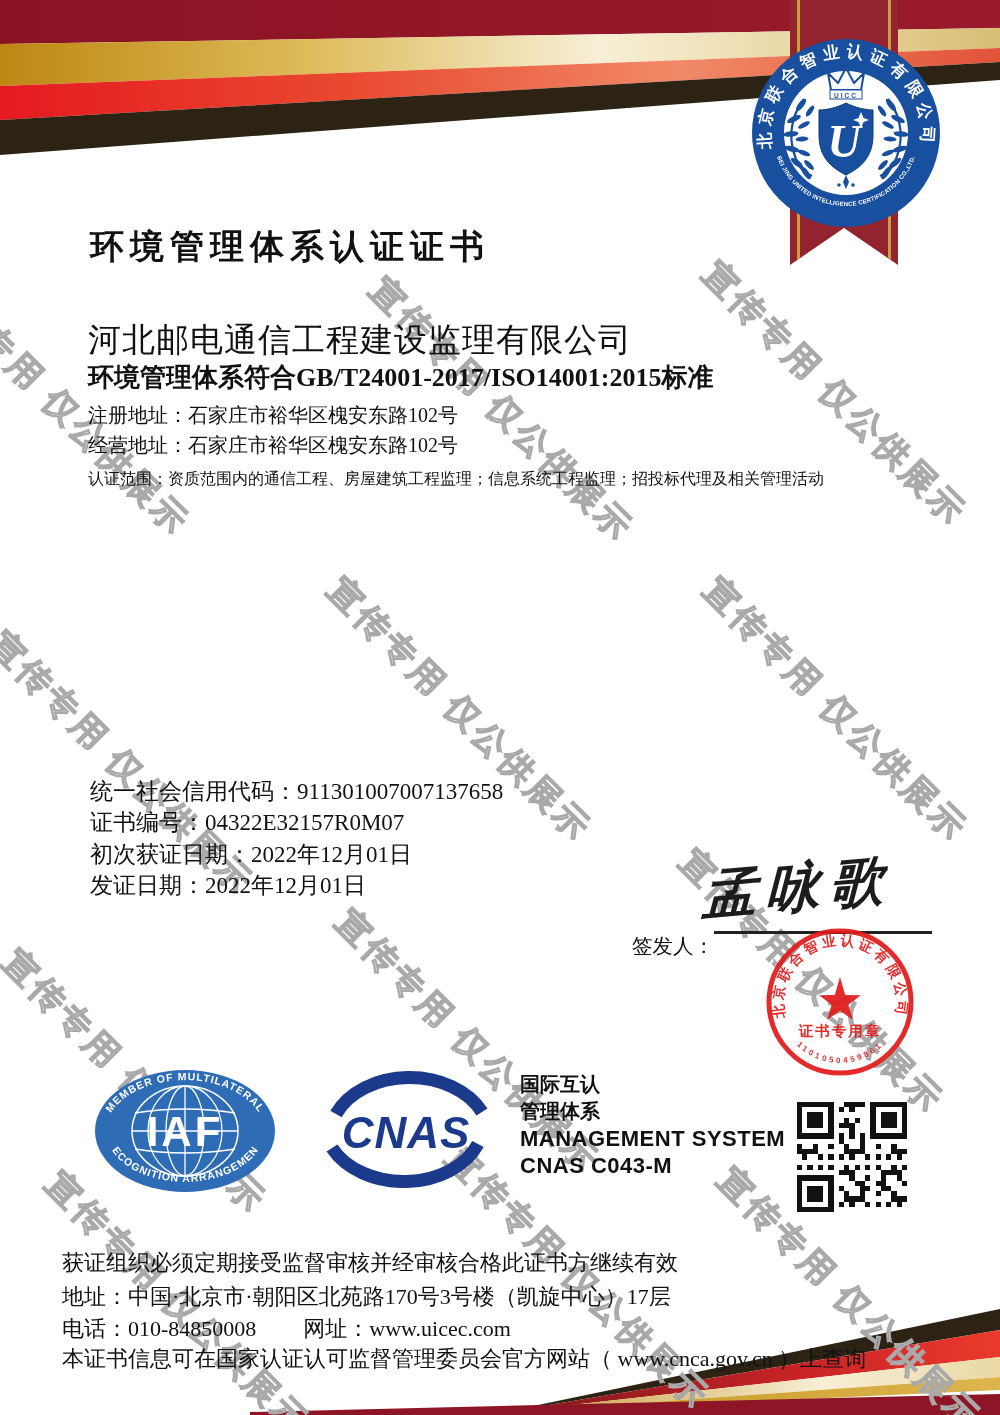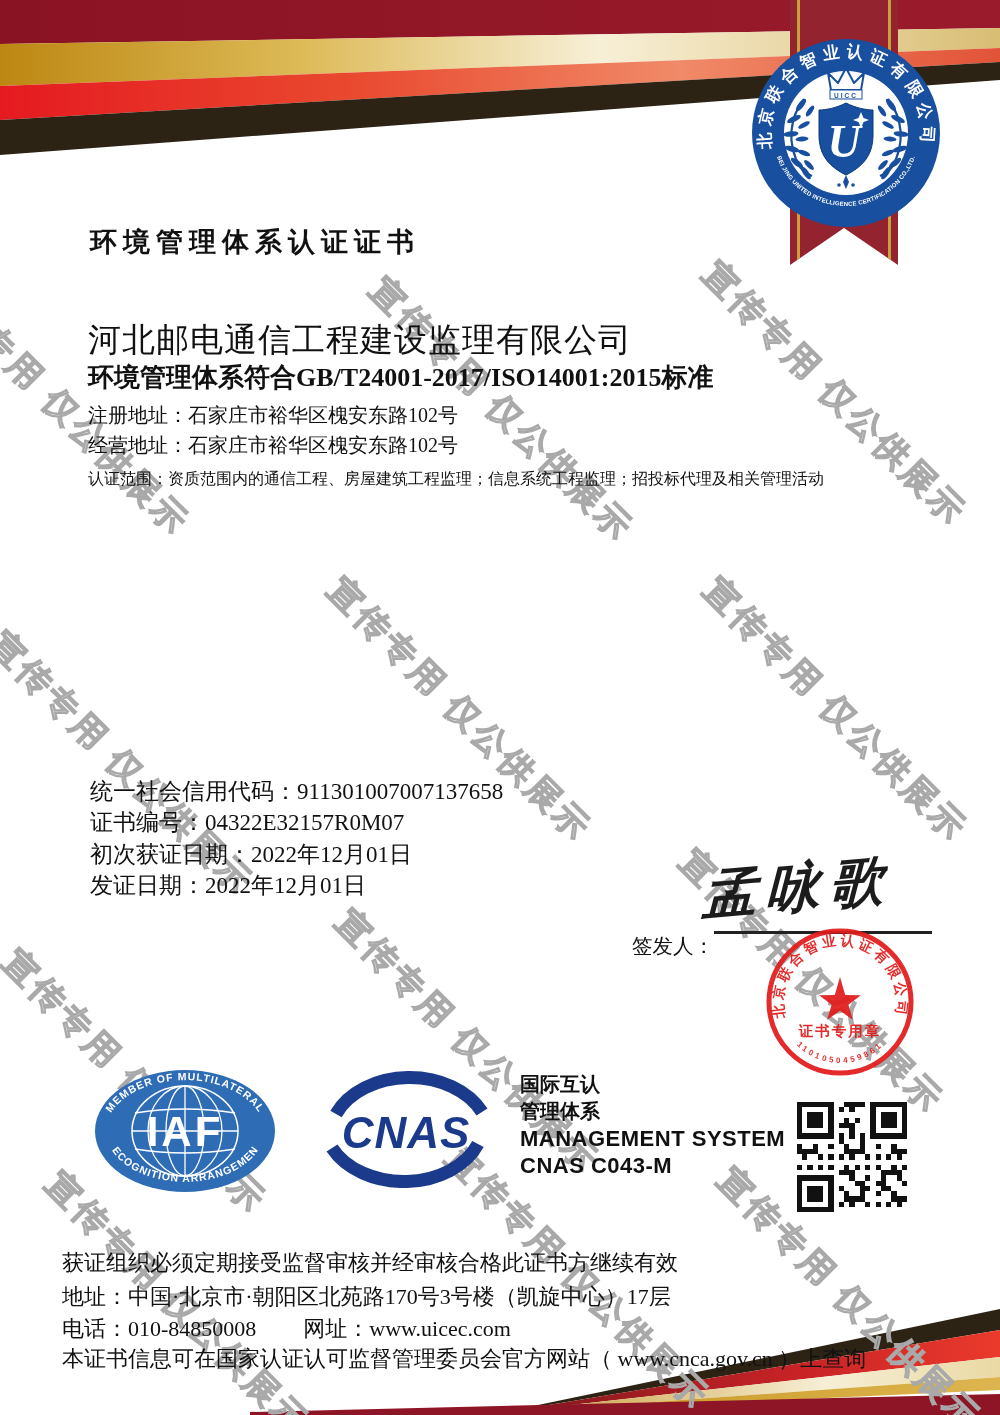--- a/index.html
+++ b/index.html
@@ -9,21 +9,21 @@
   
   .wm{position:absolute;white-space:nowrap;font-size:34px;font-weight:bold;letter-spacing:4px;
       font-family:"Liberation Sans","DejaVu Sans",sans-serif;
       color:rgba(171,171,171,.85);-webkit-text-fill-color:transparent;-webkit-text-stroke:1.3px #a9a9a9;
       transform:rotate(45deg);transform-origin:left top;pointer-events:none;z-index:3}
   
   .ribbon{position:absolute;left:790px;top:0;width:108px;height:265px;background:#93232f;z-index:2;
           clip-path:polygon(0 0,100% 0,100% 100%,50% 86%,0 100%)}
   .ribbon .pin{position:absolute;top:0;bottom:0;width:3px;background:#c9a03c}
   
-  .title{left:90px;top:224px;font-size:27px;font-weight:bold;letter-spacing:6px}
+  .title{left:90px;top:224px;font-size:34px;font-weight:bold;letter-spacing:6px}
   .company{left:88px;top:318px;font-size:33px;font-weight:normal;letter-spacing:1px}
   .standard{left:88px;top:360px;font-size:26px;font-weight:bold}
   .addr{left:88px;font-size:20px}
   .scope{left:88px;top:464px;width:836px;font-size:16px;line-height:30px}
   .info-row{left:90px;font-size:23px}
   .signer-label{left:632px;top:932px;font-size:20.5px}
   .signature{left:702px;top:852px;font-size:54px;font-weight:bold;font-style:italic;
              letter-spacing:10px;color:#1c1c1c;transform:rotate(-5deg) skewX(-6deg);z-index:4}
   .sig-line{left:714px;top:931px;width:218px;height:2.5px;background:#222;z-index:4}
   .accr{left:520px;top:1071px;line-height:27px;z-index:4}

